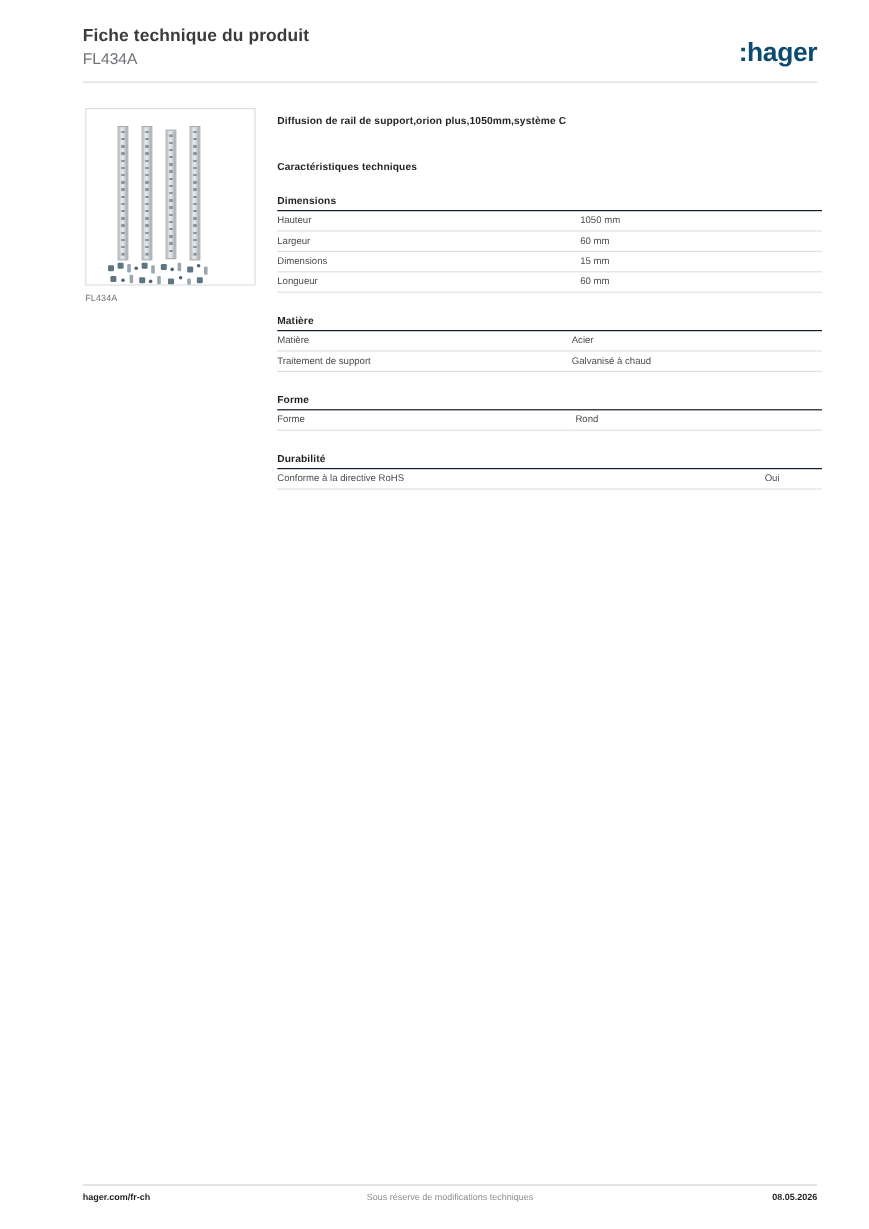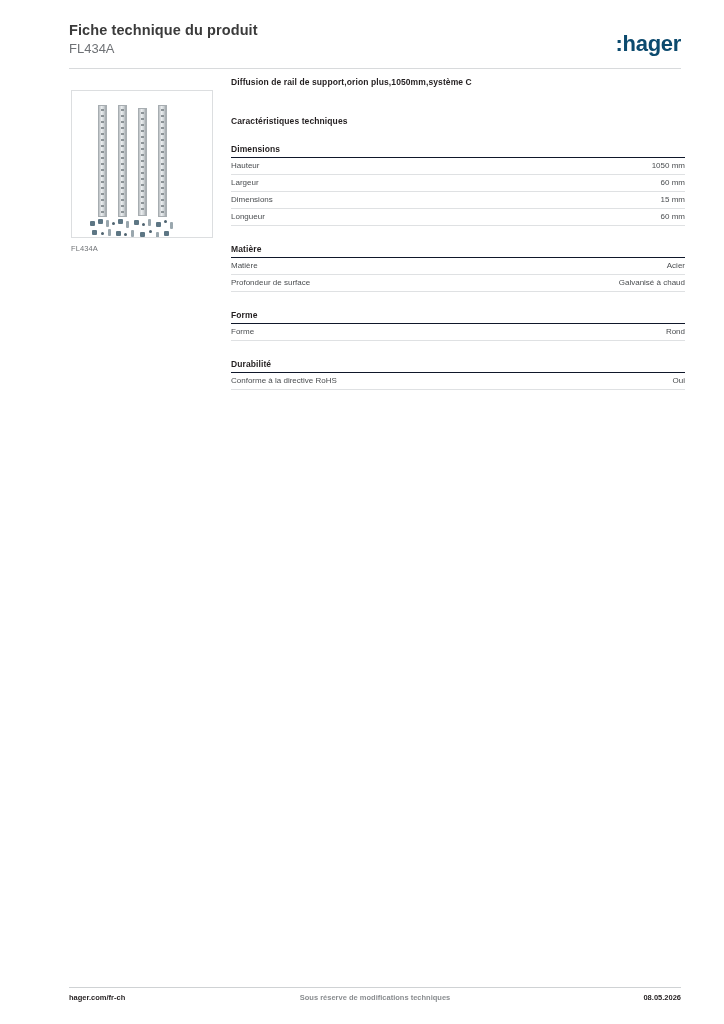--- a/index.html
+++ b/index.html
@@ -124,21 +124,21 @@
     border-radius: 1px;
   }
   .part.sq { width: 5px; height: 5px; background: #5d7684; }
   .part.sm { width: 3px; height: 7px; background: #9aa7ae; }
   .part.dot { width: 3px; height: 3px; border-radius: 50%; background: #4f6370; }
 
   
   .content {
     position: absolute;
     left: 218px;
-    top: 76px;
+    top: 94px;
     width: 454px;
   }
   .product-desc {
     font-size: 8.5px;
     font-weight: bold;
     color: #231f20;
     line-height: 12px;
     letter-spacing: 0.1px;
   }
   .section-title {
@@ -168,21 +168,20 @@
   table.spec td {
     padding: 3px 0 3px 0;
     border-bottom: 1px solid #dfe1e3;
     line-height: 10px;
     vertical-align: top;
   }
   table.spec td.label {
     text-align: left;
   }
   table.spec td.value {
-    text-align: right;
     white-space: nowrap;
   }
 
   
   .footer-rule {
     position: absolute;
     left: 56px;
     right: 56px;
     bottom: 36px;
     height: 1px;
@@ -203,21 +202,21 @@
     font-weight: bold;
     color: #231f20;
   }
   .footer-center {
     position: absolute;
     left: 0;
     right: 0;
     top: 0;
     text-align: center;
     color: #8a8d90;
-    font-weight: bold;
+    font-weight: normal;
   }
   .footer-right {
     position: absolute;
     right: 0;
     top: 0;
     font-weight: bold;
     color: #231f20;
   }
 </style>
 </head>
@@ -297,21 +296,21 @@
 
     <div class="group">
       <div class="group-title">Matière</div>
       <table class="spec">
         <tbody>
           <tr>
             <td class="label">Matière</td>
             <td class="value">Acier</td>
           </tr>
           <tr>
-            <td class="label">Profondeur de surface</td>
+            <td class="label">Traitement de support</td>
             <td class="value">Galvanisé à chaud</td>
           </tr>
         </tbody>
       </table>
     </div>
 
     <div class="group">
       <div class="group-title">Forme</div>
       <table class="spec">
         <tbody>

